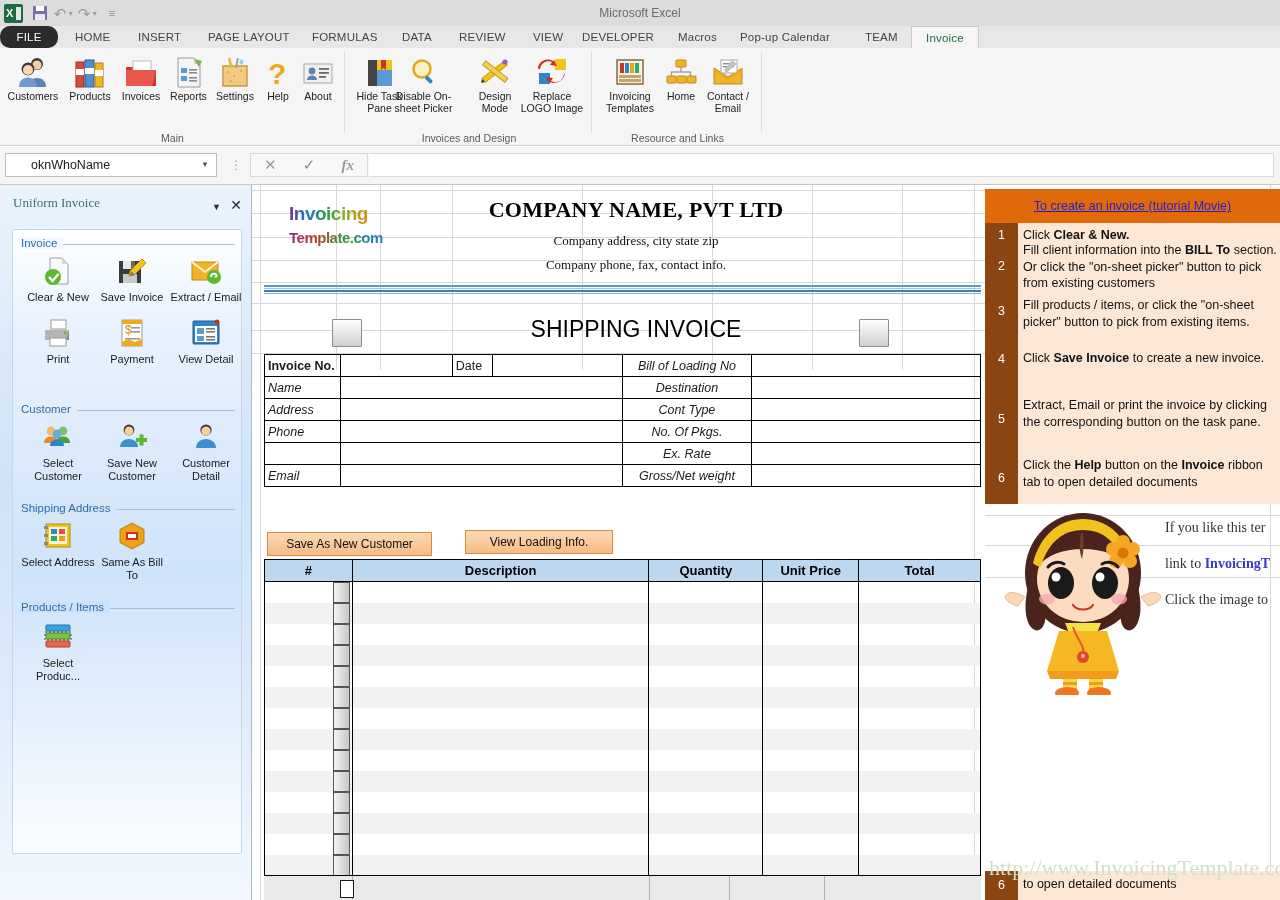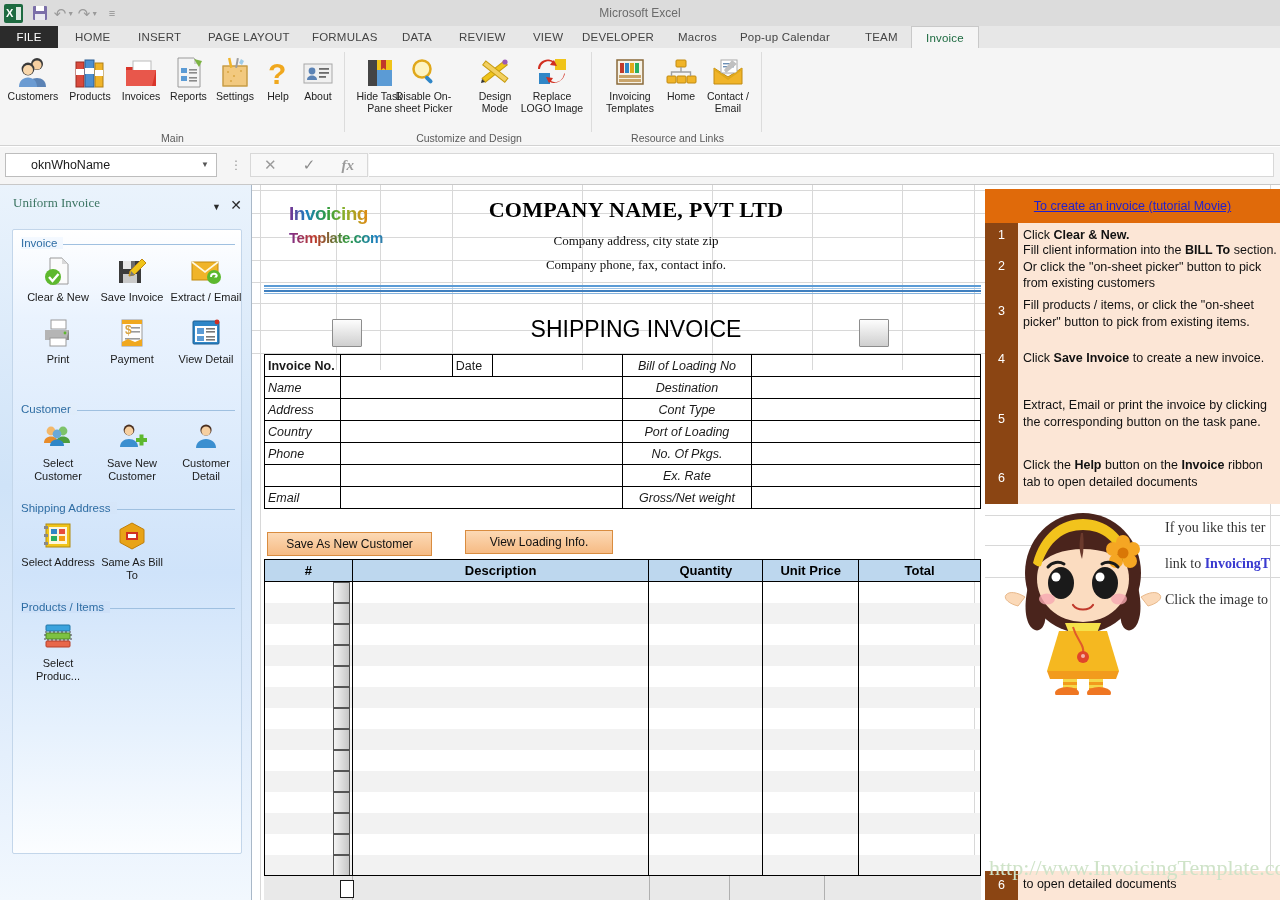--- a/index.html
+++ b/index.html
@@ -49,21 +49,21 @@
   
   .tabbar {
     position:absolute; top:26px; left:0; width:1280px; height:22px;
     background:#e7e7e7;
   }
   .tab {
     position:absolute; top:0; height:22px; line-height:22px;
     font-size:11.5px; color:#444; padding:0 10px; white-space:nowrap;
     letter-spacing:.2px;
   }
-  .tab.file { background:#2b2b2b; color:#fff; font-size:11.5px; }
+  .tab.file { background:#2b2b2b; color:#fff; font-size:11.5px;border-radius:10px; }
   .tab.active {
     background:#f5f5f5; color:#1e6b41;
     border-left:1px solid #c9c9c9; border-right:1px solid #c9c9c9;
     border-top:1px solid #c9c9c9;
   }
 
   
   .ribbon {
     position:absolute; top:48px; left:0; width:1280px; height:98px;
     background:#f5f5f5; border-bottom:1px solid #d2d2d2;
@@ -426,21 +426,21 @@
         <div class="ico">
           <svg width="32" height="32" viewBox="0 0 32 32">
             <rect x="19" y="3" width="11" height="11" fill="#f0c419"></rect>
             <rect x="3" y="17" width="11" height="11" fill="#2f86c7"></rect>
             <path d="M4 13c1-7 8-9 12-7l-2 3 7 1-3-6-1 1C11 1 2 5 2 13z" fill="#d12f20"></path>
             <path d="M28 18c-1 7-8 10-13 7l2-3-7-1 3 6 1-1c5 3 14-1 15-9z" fill="#d12f20"></path>
           </svg>
         </div>
         <span class="lbl">Replace LOGO Image</span>
       </div>
-      <div class="glabel" style="width:246px;">Customize and Design</div>
+      <div class="glabel" style="width:246px;">Invoices and Design</div>
       <div class="gsep"></div>
     </div>
 
     <div class="rgroup" style="left:593px;width:169px;">
       <div class="rbtn" style="left:4px;width:66px;">
         <div class="ico">
           <svg width="32" height="32" viewBox="0 0 32 32">
             <rect x="3" y="4" width="26" height="24" fill="#f7f2e6" stroke="#8a6a3a" stroke-width="1.5"></rect>
             <rect x="6" y="7" width="4" height="10" fill="#c0392b"></rect>
             <rect x="11" y="7" width="4" height="10" fill="#2f86c7"></rect>
@@ -750,26 +750,20 @@
           <td class="lbl-r">Destination</td>
           <td></td>
         </tr>
         <tr>
           <td>Address</td>
           <td colspan="3"></td>
           <td class="lbl-r">Cont Type</td>
           <td></td>
         </tr>
         <tr>
-          <td>Country</td>
-          <td colspan="3"></td>
-          <td class="lbl-r">Port of Loading</td>
-          <td></td>
-        </tr>
-        <tr>
           <td>Phone</td>
           <td colspan="3"></td>
           <td class="lbl-r">No. Of Pkgs.</td>
           <td></td>
         </tr>
         <tr>
           <td></td>
           <td colspan="3"></td>
           <td class="lbl-r">Ex. Rate</td>
           <td></td>

